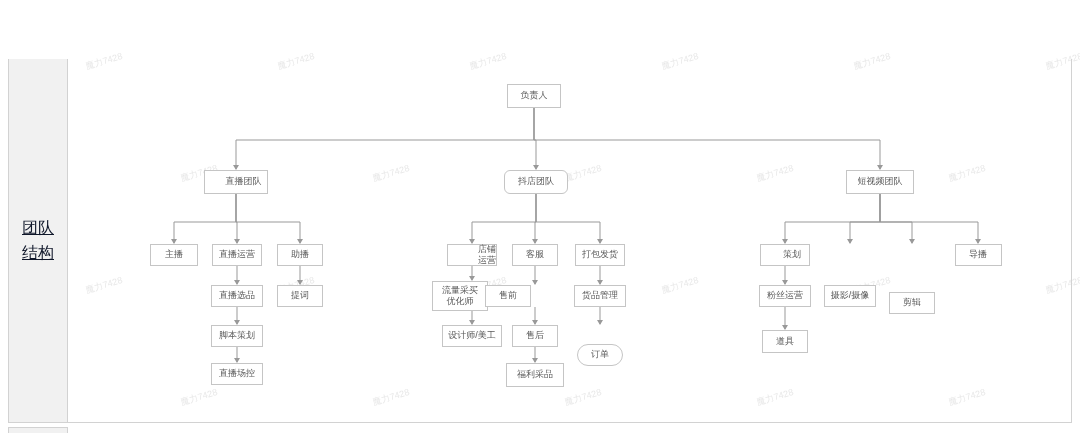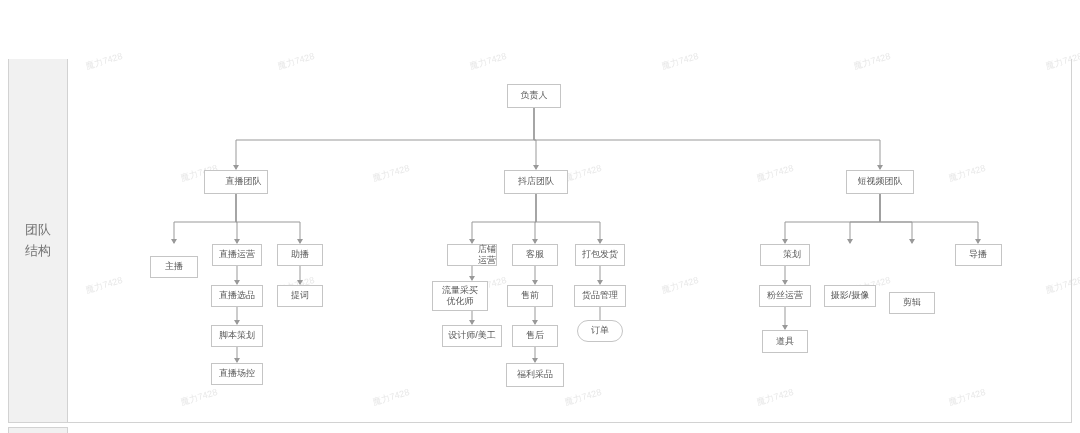--- a/index.html
+++ b/index.html
@@ -14,21 +14,21 @@
     position:absolute; left:8px; top:8px; width:1064px; height:51px;
     background:#f1f1f1; border:1px solid #d2d2d2;
     display:flex; align-items:center; justify-content:center; z-index:2;
   }
   .page-title { font-size:15px; color:#333333; letter-spacing:.5px; }
   .sidebar-cell {
     position:absolute; left:8px; top:59px; width:60px; height:364px;
     background:#f1f1f1; border:1px solid #d2d2d2; border-top:none;
     display:flex; align-items:center; justify-content:center; z-index:2;
   }
-  .sidebar-label { font-size:13px; color:#737373; text-align:center; line-height:1.55; }
+  .sidebar-label { font-size:16px; color:#0f172a; text-align:center; line-height:1.55;text-decoration:underline; }
   .main-cell {
     position:absolute; left:68px; top:59px; width:1004px; height:364px;
     background:transparent; border-right:1px solid #d2d2d2; border-bottom:1px solid #d2d2d2; z-index:1;
   }
   .next-row-cell {
     position:absolute; left:8px; top:427px; width:60px; height:10px;
     background:#f1f1f1; border:1px solid #d2d2d2; z-index:2;
   }
   #connector-svg { position:absolute; left:0; top:0; width:1080px; height:433px; pointer-events:none; z-index:3; }
   #org-canvas { position:absolute; left:0; top:0; width:1080px; height:433px; z-index:4; }
@@ -135,27 +135,27 @@
       <path d="M 532 358 L 538 358 L 535 363 Z" fill="#999999"></path>
     </svg>
 
   <div id="org-canvas">
       <div class="org-node" style="left: 507px; top: 84px; width: 54px; height: 24px; border-color: rgb(197, 197, 197); color: rgb(89, 89, 89);">
         <div>负责人</div>
       </div>
       <div class="org-node" style="left: 204px; top: 170px; width: 64px; height: 24px; border-color: rgb(197, 197, 197); color: rgb(89, 89, 89); padding-left: 15px;">
         <div>直播团队</div>
       </div>
-      <div class="org-node" style="left: 504px; top: 170px; width: 64px; height: 24px; border-color: rgb(197, 197, 197); color: rgb(89, 89, 89);">
+      <div class="org-node" style="left: 504px; top: 170px; width: 64px; height: 24px; border-color: rgb(197, 197, 197); color: rgb(89, 89, 89); border-radius: 6px;">
         <div>抖店团队</div>
       </div>
       <div class="org-node" style="left: 846px; top: 170px; width: 68px; height: 24px; border-color: rgb(197, 197, 197); color: rgb(89, 89, 89);">
         <div>短视频团队</div>
       </div>
-      <div class="org-node" style="left: 150px; top: 256px; width: 48px; height: 22px; border-color: rgb(197, 197, 197); color: rgb(89, 89, 89);">
+      <div class="org-node" style="left: 150px; top: 244px; width: 48px; height: 22px; border-color: rgb(197, 197, 197); color: rgb(89, 89, 89);">
         <div>主播</div>
       </div>
       <div class="org-node" style="left: 212px; top: 244px; width: 50px; height: 22px; border-color: rgb(197, 197, 197); color: rgb(89, 89, 89);">
         <div>直播运营</div>
       </div>
       <div class="org-node" style="left: 277px; top: 244px; width: 46px; height: 22px; border-color: rgb(197, 197, 197); color: rgb(89, 89, 89);">
         <div>助播</div>
       </div>
       <div class="org-node" style="left: 447px; top: 244px; width: 50px; height: 22px; border-color: rgb(197, 197, 197); color: rgb(89, 89, 89); padding-left: 30px;">
         <div>店铺运营</div>
@@ -181,39 +181,39 @@
       <div class="org-node" style="left: 211px; top: 285px; width: 52px; height: 22px; border-color: rgb(197, 197, 197); color: rgb(89, 89, 89);">
         <div>直播选品</div>
       </div>
       <div class="org-node" style="left: 277px; top: 285px; width: 46px; height: 22px; border-color: rgb(197, 197, 197); color: rgb(89, 89, 89);">
         <div>提词</div>
       </div>
       <div class="org-node" style="left: 432px; top: 281px; width: 56px; height: 30px; border-color: rgb(197, 197, 197); color: rgb(89, 89, 89);">
         <div>流量采买</div>
         <div>优化师</div>
       </div>
-      <div class="org-node" style="left: 507px; top: 285px; width: 46px; height: 22px; border-color: rgb(197, 197, 197); color: rgb(89, 89, 89);">
+      <div class="org-node" style="left: 485px; top: 285px; width: 46px; height: 22px; border-color: rgb(197, 197, 197); color: rgb(89, 89, 89);">
         <div>售前</div>
       </div>
       <div class="org-node" style="left: 574px; top: 285px; width: 52px; height: 22px; border-color: rgb(197, 197, 197); color: rgb(89, 89, 89);">
         <div>货品管理</div>
       </div>
       <div class="org-node" style="left: 759px; top: 285px; width: 52px; height: 22px; border-color: rgb(197, 197, 197); color: rgb(89, 89, 89);">
         <div>粉丝运营</div>
       </div>
       <div class="org-node" style="left: 211px; top: 325px; width: 52px; height: 22px; border-color: rgb(197, 197, 197); color: rgb(89, 89, 89);">
         <div>脚本策划</div>
       </div>
       <div class="org-node" style="left: 442px; top: 325px; width: 60px; height: 22px; border-color: rgb(197, 197, 197); color: rgb(89, 89, 89);">
         <div>设计师/美工</div>
       </div>
       <div class="org-node" style="left: 512px; top: 325px; width: 46px; height: 22px; border-color: rgb(197, 197, 197); color: rgb(89, 89, 89);">
         <div>售后</div>
       </div>
-      <div class="org-node" style="left: 577px; top: 320px; width: 46px; height: 22px; border-color: rgb(197, 197, 197); color: rgb(89, 89, 89); border-radius: 11px;">
+      <div class="org-node" style="left: 577px; top: 344px; width: 46px; height: 22px; border-color: rgb(197, 197, 197); color: rgb(89, 89, 89); border-radius: 11px;">
         <div>订单</div>
       </div>
       <div class="org-node" style="left: 762px; top: 330px; width: 46px; height: 23px; border-color: rgb(197, 197, 197); color: rgb(89, 89, 89);">
         <div>道具</div>
       </div>
       <div class="org-node" style="left: 211px; top: 363px; width: 52px; height: 22px; border-color: rgb(197, 197, 197); color: rgb(89, 89, 89);">
         <div>直播场控</div>
       </div>
       <div class="org-node" style="left: 506px; top: 363px; width: 58px; height: 24px; border-color: rgb(197, 197, 197); color: rgb(89, 89, 89);">
         <div>福利采品</div>

